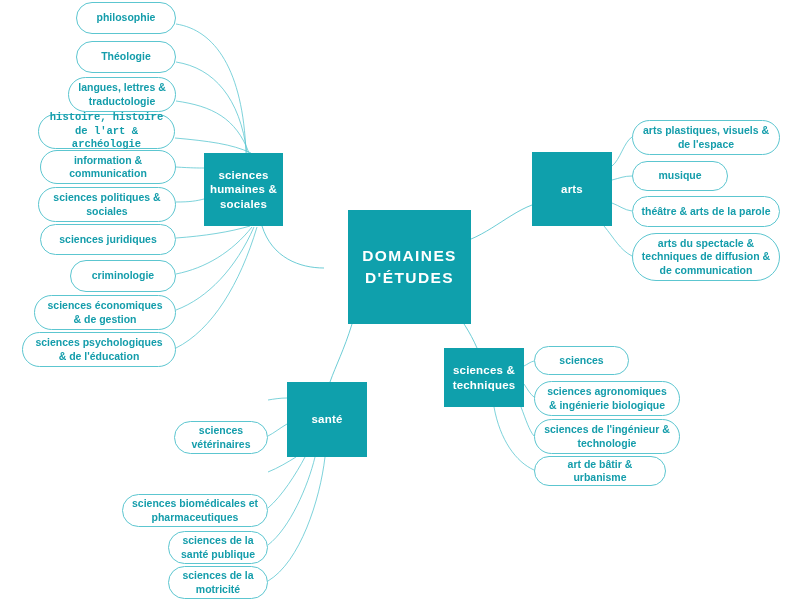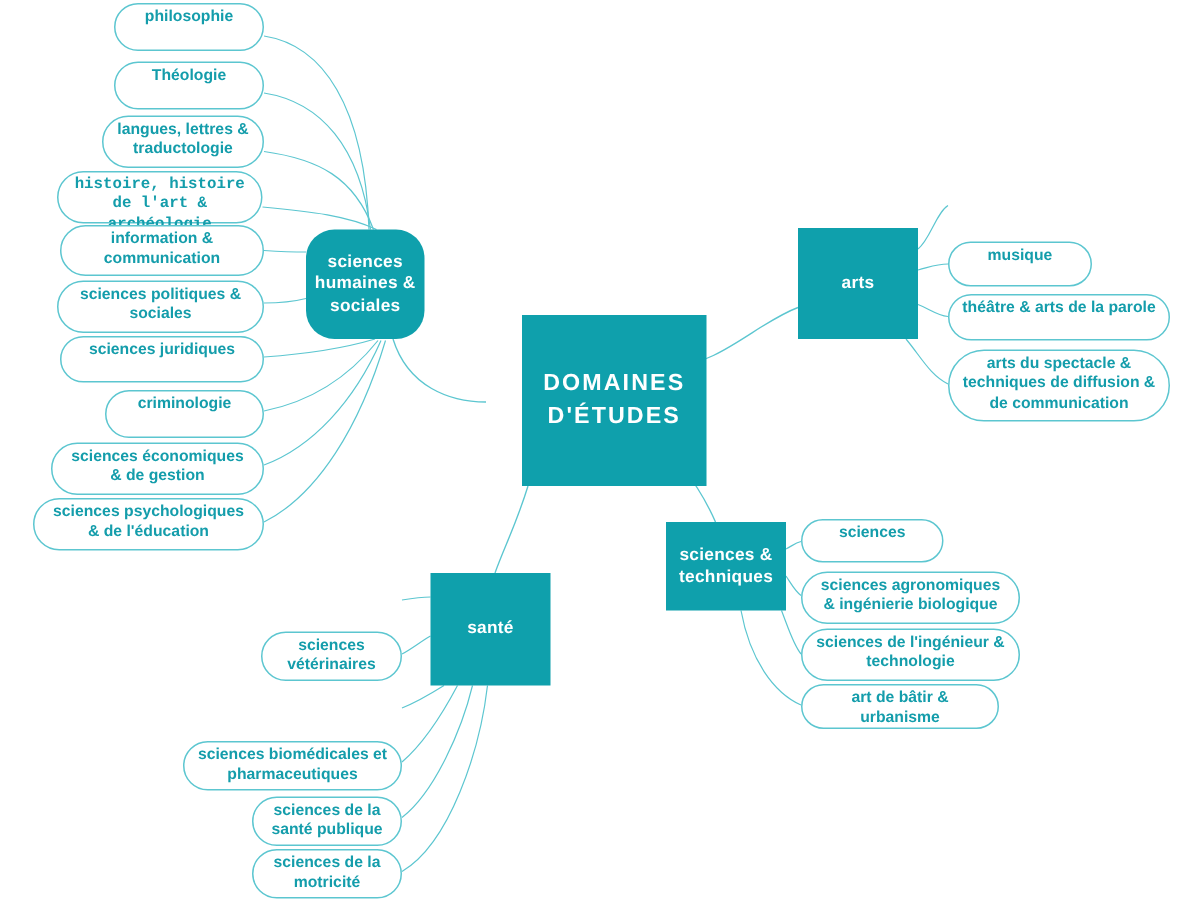--- a/index.html
+++ b/index.html
@@ -38,21 +38,21 @@
   .pill{
     position:absolute;
     box-sizing:border-box;
     border:1.4px solid #5CC6D0;
     border-radius:999px;
     background:#ffffff;
     color:#149DAB;
     font-size:10.5px;
     font-weight:bold;
     line-height:1.28;
-    display:flex;justify-content:center;
+    display:flex;align-items:center;justify-content:center;
     text-align:center;
     padding:2px 8px;
   }
 </style>
 </head>
 <body>
 
 <div id="canvas">
   <svg class="links" viewBox="0 0 800 602">
     <g fill="none" stroke="#5CC6D0" stroke-width="0.9">
@@ -90,21 +90,21 @@
       <path d="M287,424 C280,428 274,433 268,436"></path>
       <path d="M296,457 C288,462 278,468 268,472"></path>
       <path d="M305,457 C296,474 282,496 268,508"></path>
       <path d="M315,457 C308,486 290,528 268,545"></path>
       <path d="M325,457 C320,500 300,562 268,581"></path>
     </g>
   </svg>
 <div class="hub center" style="left: 324px; top: 210px; width: 123px; height: 114px;">
       <div><span>DOMAINES</span><br><span>D'ÉTUDES</span></div>
     </div>
-    <div class="hub branch" style="left: 204px; top: 153px; width: 79px; height: 73px; border-radius: 19px;">
+    <div class="hub branch" style="left: 204px; top: 153px; width: 79px; height: 73px;">
       <span>sciences humaines &amp; sociales</span>
     </div>
     <div class="pill" style="left: 76px; top: 2px; width: 100px; height: 32px;">
       <span>philosophie</span>
     </div>
     <div class="pill" style="left: 76px; top: 41px; width: 100px; height: 32px;">
       <span>Théologie</span>
     </div>
     <div class="pill" style="left: 68px; top: 77px; width: 108px; height: 35px;">
       <span>langues, lettres &amp; traductologie</span>
@@ -125,20 +125,23 @@
       <span>criminologie</span>
     </div>
     <div class="pill" style="left: 34px; top: 295px; width: 142px; height: 35px;">
       <span>sciences économiques &amp; de gestion</span>
     </div>
     <div class="pill" style="left: 22px; top: 332px; width: 154px; height: 35px;">
       <span>sciences psychologiques &amp; de l'éducation</span>
     </div>
     <div class="hub branch" style="left: 532px; top: 152px; width: 80px; height: 74px;">
       <span>arts</span>
+    </div>
+    <div class="pill" style="left: 632px; top: 120px; width: 148px; height: 35px;">
+      <span>arts plastiques, visuels &amp; de l'espace</span>
     </div>
     <div class="pill" style="left: 632px; top: 161px; width: 96px; height: 30px;">
       <span>musique</span>
     </div>
     <div class="pill" style="left: 632px; top: 196px; width: 148px; height: 31px;">
       <span>théâtre &amp; arts de la parole</span>
     </div>
     <div class="pill" style="left: 632px; top: 233px; width: 148px; height: 48px;">
       <span>arts du spectacle &amp; techniques de diffusion &amp; de communication</span>
     </div>

